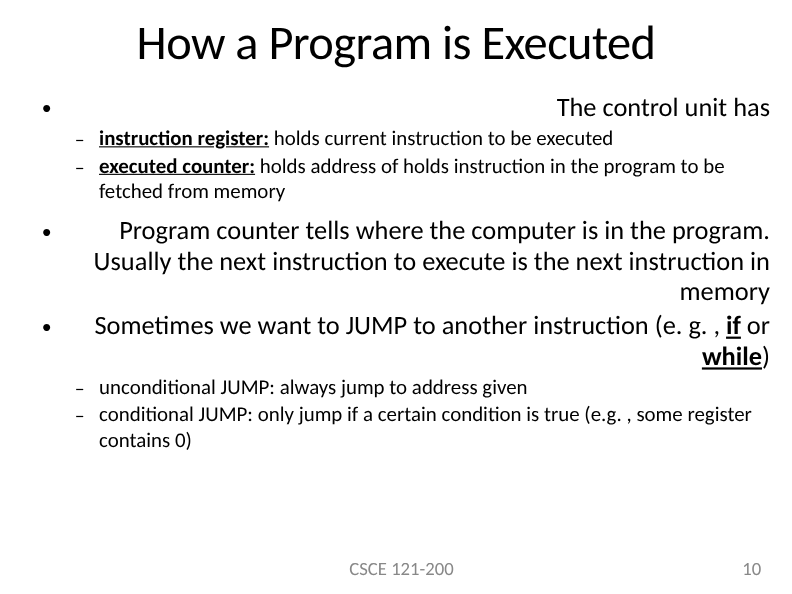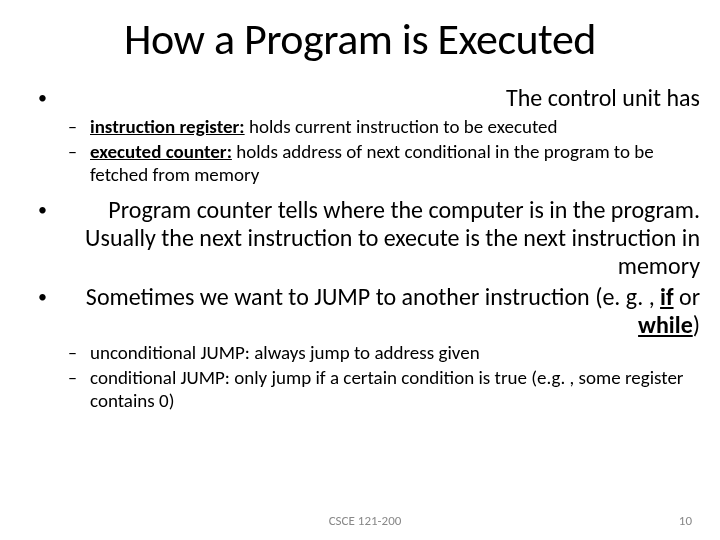--- a/index.html
+++ b/index.html
@@ -64,21 +64,21 @@
       text-decoration: underline;
     }
     .footer {
       position: absolute;
       bottom: 12px;
       left: 0;
       width: 100%;
       display: flex;
       justify-content: space-between;
       padding: 0 30px 0 0;
-      font-size: 13px;
+      font-size: 17px;
       color: #888;
     }
     .footer-course {
       margin: 0 auto;
       padding-left: 40px;
     }
     .footer-page {
       position: absolute;
       right: 28px;
     }
@@ -101,21 +101,21 @@
   <div class="bullet-2">
     <span class="marker">–</span>
     <span class="text">
       <span class="bold">instruction register:</span><span>  holds current instruction to be executed</span>
     </span>
   </div>
 
   <div class="bullet-2">
     <span class="marker">–</span>
     <span class="text">
-      <span class="bold">executed counter:</span><span>  holds address of next conditional in the program to be fetched from memory</span>
+      <span class="bold">executed counter:</span><span>  holds address of holds instruction in the program to be fetched from memory</span>
     </span>
   </div>
 
   <div class="spacer"></div>
 
   <div class="bullet-1">
     <span class="marker">•</span>
     <span class="text">Program counter tells where the computer is in the program.  Usually the next instruction to execute is the next instruction in memory</span>
   </div>
 

